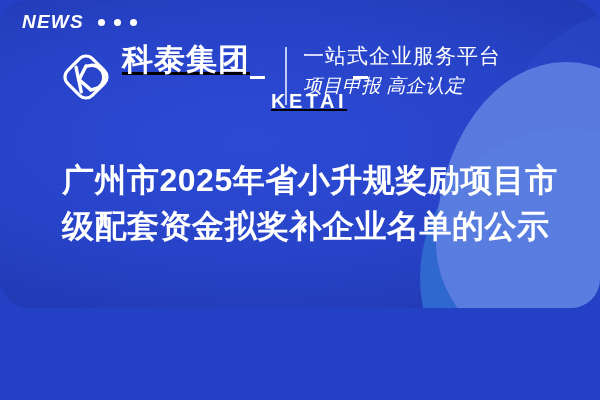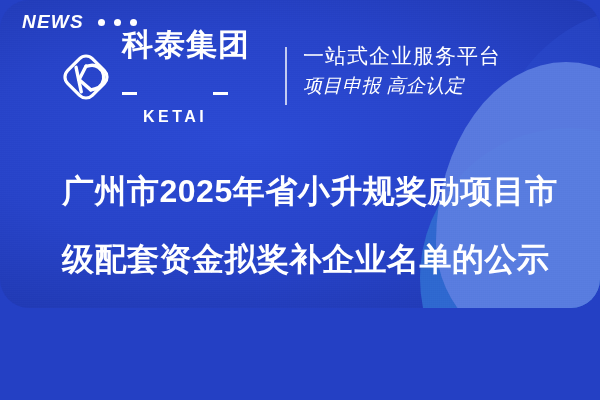--- a/index.html
+++ b/index.html
@@ -48,29 +48,29 @@
   }
   #news-dots{display:flex;align-items:center;gap:9px;padding-top:2px;}
   #news-dots i{display:block;width:7px;height:7px;border-radius:50%;background:#ffffff;}
 
   
   #brand-row{position:absolute;left:58px;top:40px;display:flex;align-items:center;height:74px;}
   #logo-mark{
     width:56px;height:56px;position:relative;flex:0 0 auto;margin-right:8px;
   }
   #logo-mark svg{display:block;width:56px;height:56px;}
-  #logo-words{display:flex;flex-direction:column;justify-content:center;}
+  #logo-words{display:flex;flex-direction:row;justify-content:center;text-decoration:underline;}
   #logo-cn{
     color:#ffffff;font-weight:bold;font-size:31px;line-height:1.06;
     letter-spacing:1px;font-family:"Liberation Sans","DejaVu Sans",sans-serif;
   }
   #logo-en-row{display:flex;align-items:center;gap:6px;margin-top:1px;}
   #logo-en-row .bar{display:block;width:15px;height:3px;background:#ffffff;}
   #logo-en{
-    color:#ffffff;font-weight:bold;font-size:16px;letter-spacing:3.5px;line-height:1;margin-top:46px;
+    color:#ffffff;font-weight:bold;font-size:20px;letter-spacing:3.5px;line-height:1;margin-top:46px;
   }
 
   #divider{
     position:absolute;left:285px;top:47px;width:2px;height:58px;
     background:rgba(255,255,255,.72);
   }
 
   #tagline-block{position:absolute;left:303px;top:44px;}
   #tagline-main{
     color:#ffffff;font-size:21px;line-height:1.18;font-weight:400;letter-spacing:1px;
@@ -78,21 +78,21 @@
   }
   #tagline-sub{
     color:#ffffff;font-size:19px;line-height:1.3;margin-top:5px;letter-spacing:.5px;
     font-family:"Liberation Serif","DejaVu Serif",serif;
     font-style:italic;
   }
 
   
   #headline{
     position:absolute;left:62px;top:157px;width:506px;
-    color:#ffffff;font-weight:bold;font-size:32px;line-height:68px;
+    color:#ffffff;font-weight:bold;font-size:32px;line-height:46px;
     letter-spacing:.5px;
     font-family:"Liberation Sans","DejaVu Sans",sans-serif;
   }
 </style>
 </head>
 <body>
 
 <div id="banner">
 
   <div class="deco" id="deco-dark"></div>

